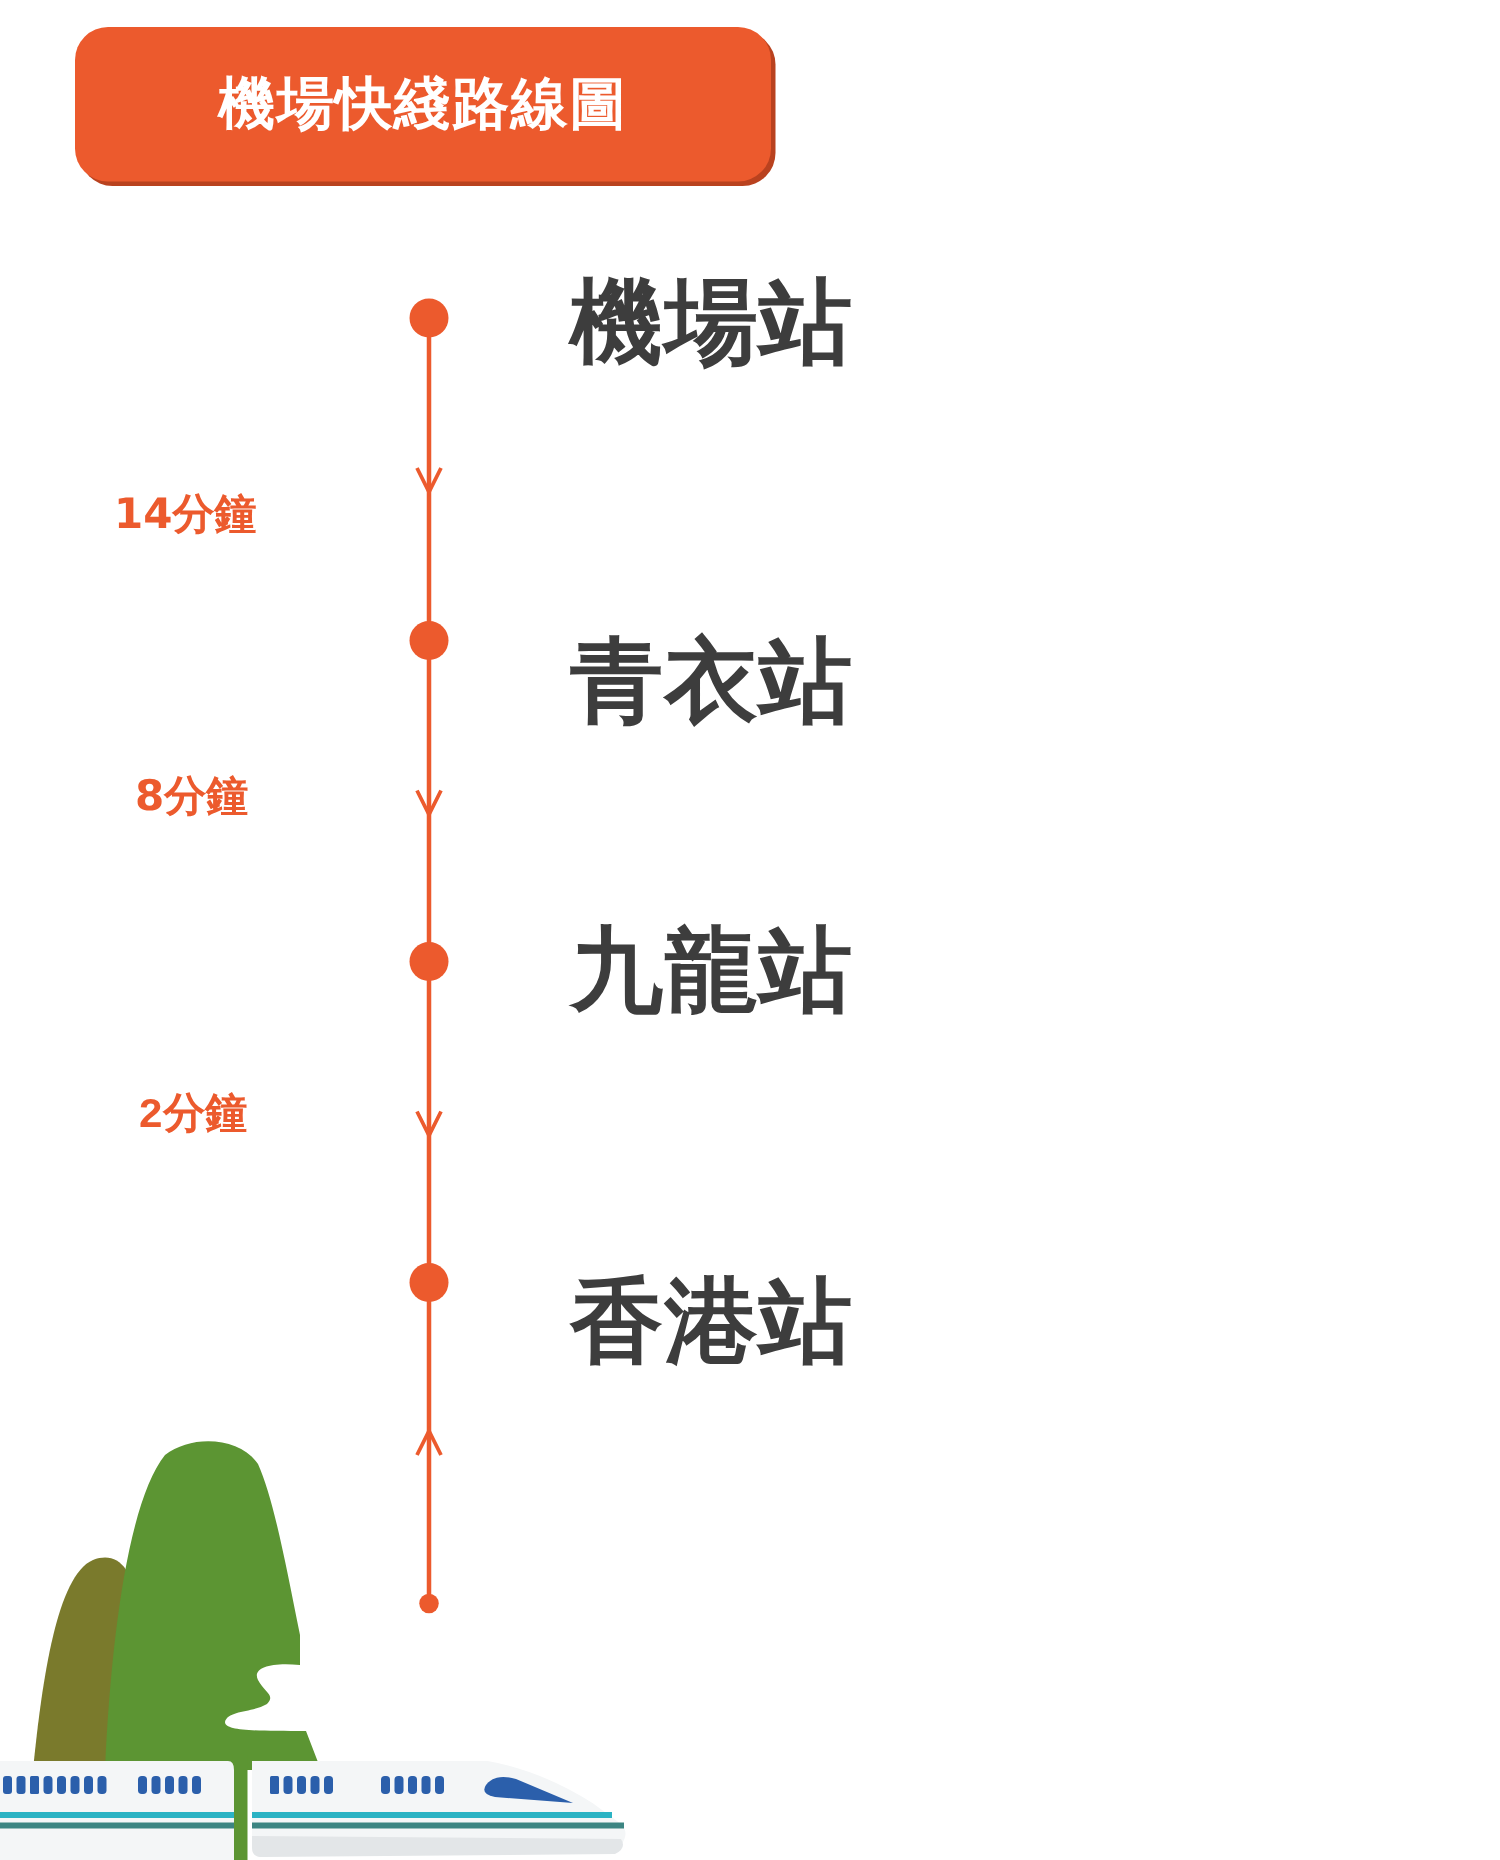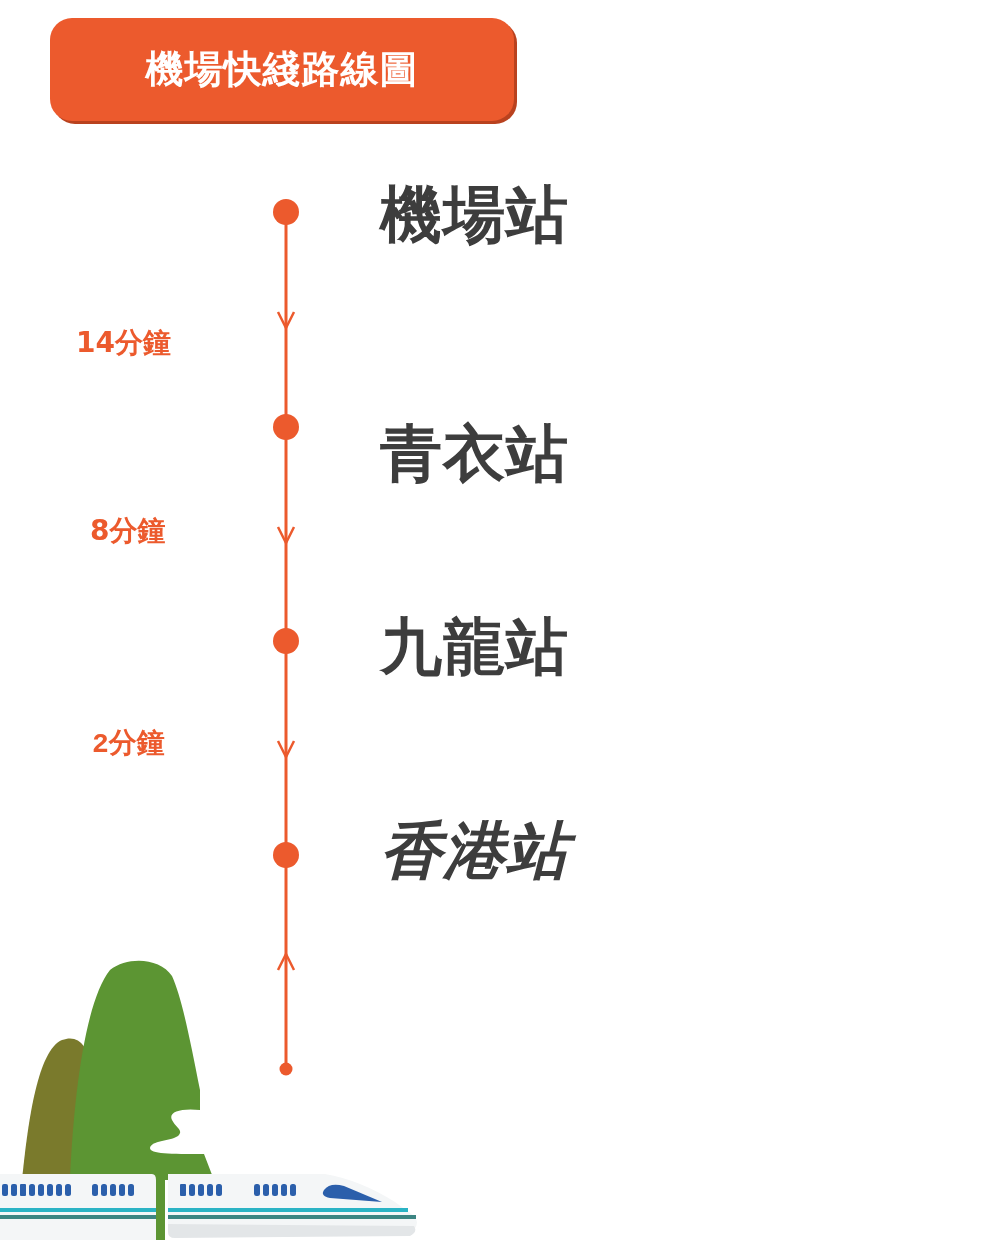--- a/index.html
+++ b/index.html
@@ -85,21 +85,21 @@
   <circle cx="286" cy="427" r="13" fill="#ec5a2d"></circle>
   <circle cx="286" cy="641" r="13" fill="#ec5a2d"></circle>
   <circle cx="286" cy="855" r="13" fill="#ec5a2d"></circle>
 
   <circle cx="286" cy="1069" r="6.5" fill="#ec5a2d"></circle>
 </svg>
 
 <div class="station-label" style="top:184px;">機場站</div>
 <div class="station-label" style="top:423px;">青衣站</div>
 <div class="station-label" style="top:616px;">九龍站</div>
-<div class="station-label" style="top:820px;font-style:italic;">香港站</div>
+<div class="station-label" style="top:850px;">香港站</div>
 
 <div class="time-label" style="left:76px; top:303px;margin-top:26px;">14分鐘</div>
 <div class="time-label" style="left:90px; top:517px;">8分鐘</div>
 <div class="time-label" style="left:92px; top:731px;font-family:Liberation Mono, monospace;">2分鐘</div>
 
 <svg class="illustration" viewBox="0 0 430 300" xmlns="http://www.w3.org/2000/svg">
 
   <path d="M22,240 C28,180 38,110 62,100 C78,94 88,105 92,130 L92,240 Z" fill="#7a7a2c"></path>
 
   <path d="M70,240 C74,150 86,60 110,30 C128,16 160,18 172,36 C182,58 190,100 200,150

